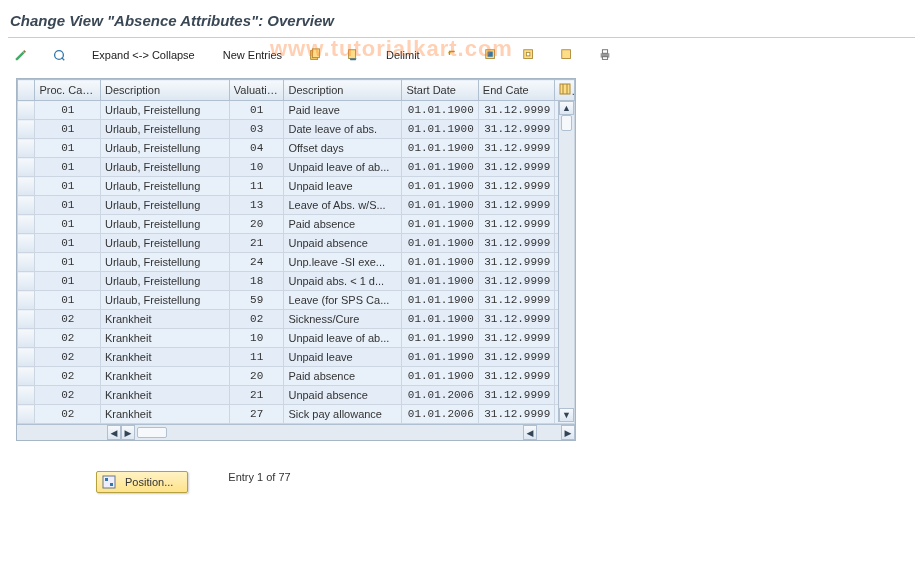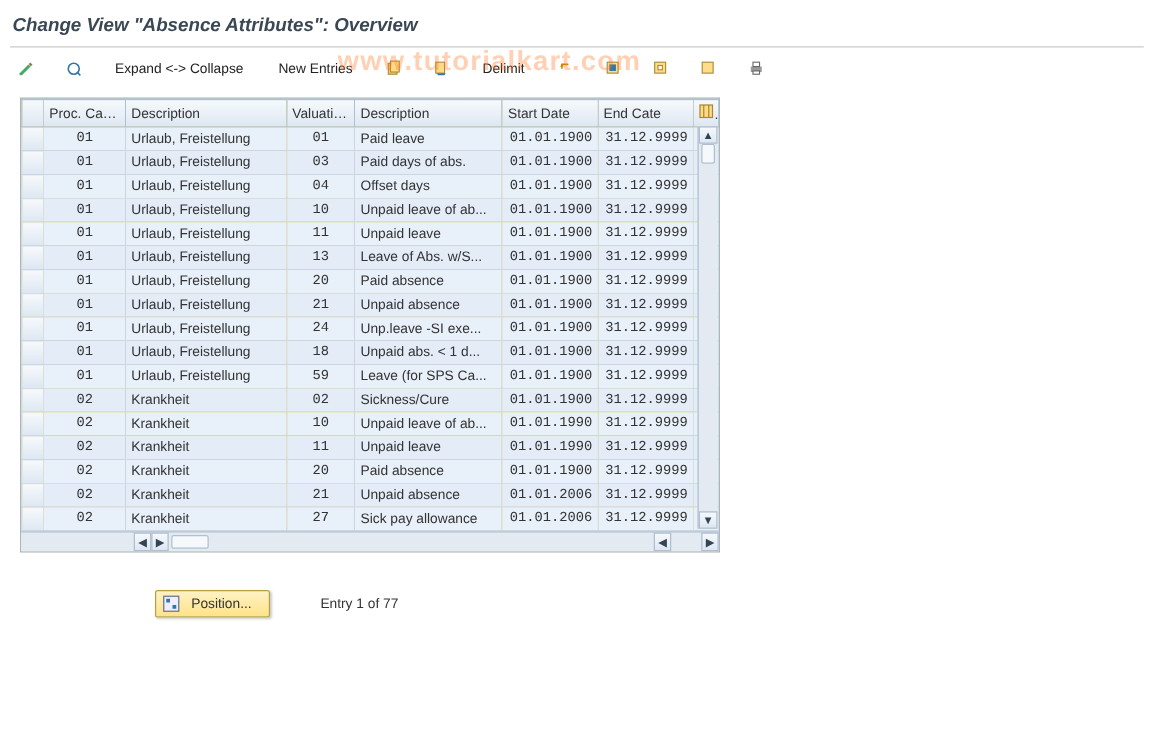--- a/index.html
+++ b/index.html
@@ -55,21 +55,21 @@
     font-weight: bold;
     color: rgba(255,120,40,0.35);
     pointer-events: none;
     letter-spacing: 1px;
     z-index: 10;
   }
 
   .panel {
     margin: 6px 8px;
     width: 560px;
-    background: #fef9c3;
+    background: #0c4a6e;
     border: 1px solid #a6b6c7;
     position: relative;
   }
   .grid {
     width: 100%;
     border-collapse: collapse;
     font-size: 11px;
     table-layout: fixed;
   }
   .grid th {
@@ -153,23 +153,23 @@
   }
   .hscroll .track{ flex:1; position:relative; }
   .hscroll .thumb{
     position:absolute; top:2px; bottom:2px;
     background:#f6f9fc;border:1px solid #b0c0d0;border-radius:2px;
   }
   .hscroll-right { display:flex; margin-left:auto; }
 
   .footer {
     display:flex;
-    align-items:center;
+    align-items:flex-start;
     gap: 40px;
-    margin: 30px 0 0 116px;
+    margin: 30px 0 0 88px;
   }
   .position-btn {
     display:flex;
     align-items:center;
     background: linear-gradient(#fff2c4,#ffe38a);
     border: 1px solid #b5a23f;
     height: 22px;
     padding: 0 14px 0 4px;
     cursor:pointer;
     border-radius:2px;
@@ -290,21 +290,21 @@
             <td>Paid leave</td>
             <td class="mono">01.01.1900</td>
             <td class="mono">31.12.9999</td>
             <td></td>
           </tr>
           <tr>
             <td class="row-handle"></td>
             <td class="num">01</td>
             <td>Urlaub, Freistellung</td>
             <td class="num">03</td>
-            <td>Paid days of abs.</td>
+            <td>Date leave of abs.</td>
             <td class="mono">01.01.1900</td>
             <td class="mono">31.12.9999</td>
             <td></td>
           </tr>
           <tr>
             <td class="row-handle"></td>
             <td class="num">01</td>
             <td>Urlaub, Freistellung</td>
             <td class="num">04</td>
             <td>Offset days</td>

